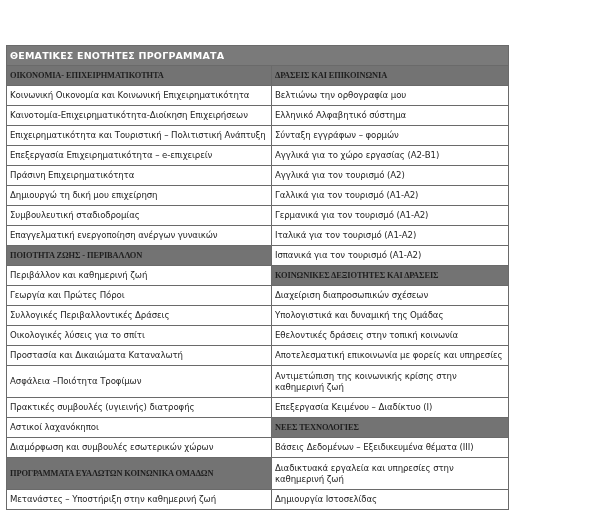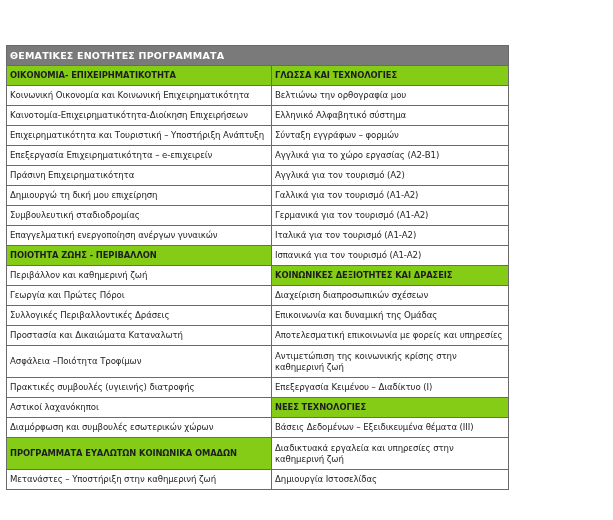--- a/index.html
+++ b/index.html
@@ -6,21 +6,21 @@
   body { width:613px; height:520px; position:relative; overflow:hidden;
          font-family:"DejaVu Sans", sans-serif; color:#1e1e1e; }
   table.prog { position:absolute; left:6px; top:45px; width:502px;
                border-collapse:collapse; table-layout:fixed;
                font-size:8.6px; letter-spacing:-0.1px; }
   table.prog td, table.prog th { border:1px solid #6a6a6a; padding:0 3px;
                text-align:left; vertical-align:middle; line-height:11px;
                white-space:normal; overflow:hidden; }
   th.title { background:#7a7a7a; color:#ffffff; text-align:center;
              font-weight:bold; font-size:9.5px; height:18px; letter-spacing:0.2px; }
-  td.sec { background:#84cc16; font-weight:bold; font-size:8.4px; }
+  td.sec { background:#737373; font-weight:bold; font-size:8.4px;font-family:Liberation Serif, serif; }
   tr { height:20px; }
   tr.tall { height:32px; }
   col.c1 { width:265px; }
   col.c2 { width:237px; }
 </style>
 </head>
 <body>
 
 <table class="prog">
   <colgroup>
@@ -28,32 +28,32 @@
       <col class="c2">
     </colgroup>
   <thead>
     <tr>
       <th class="title" colspan="2">ΘΕΜΑΤΙΚΕΣ ΕΝΟΤΗΤΕΣ ΠΡΟΓΡΑΜΜΑΤΑ</th>
     </tr>
   </thead>
   <tbody id="tbody">
       <tr>
         <td class="sec">ΟΙΚΟΝΟΜΙΑ- ΕΠΙΧΕΙΡΗΜΑΤΙΚΟΤΗΤΑ</td>
-        <td class="sec">ΓΛΩΣΣΑ ΚΑΙ ΤΕΧΝΟΛΟΓΙΕΣ</td>
+        <td class="sec">ΔΡΑΣΕΙΣ ΚΑΙ ΕΠΙΚΟΙΝΩΝΙΑ</td>
       </tr>
       <tr>
         <td>Κοινωνική Οικονομία και Κοινωνική Επιχειρηματικότητα</td>
         <td>Βελτιώνω την ορθογραφία μου</td>
       </tr>
       <tr>
         <td>Καινοτομία-Επιχειρηματικότητα-Διοίκηση Επιχειρήσεων</td>
         <td>Ελληνικό Αλφαβητικό σύστημα</td>
       </tr>
       <tr>
-        <td>Επιχειρηματικότητα και Τουριστική – Υποστήριξη Ανάπτυξη</td>
+        <td>Επιχειρηματικότητα και Τουριστική – Πολιτιστική Ανάπτυξη</td>
         <td>Σύνταξη εγγράφων – φορμών</td>
       </tr>
       <tr>
         <td>Επεξεργασία Επιχειρηματικότητα – e-επιχειρείν</td>
         <td>Αγγλικά για το χώρο εργασίας (Α2-Β1)</td>
       </tr>
       <tr>
         <td>Πράσινη Επιχειρηματικότητα</td>
         <td>Αγγλικά για τον τουρισμό (Α2)</td>
       </tr>
@@ -76,21 +76,25 @@
       <tr>
         <td>Περιβάλλον και καθημερινή ζωή</td>
         <td class="sec">ΚΟΙΝΩΝΙΚΕΣ ΔΕΞΙΟΤΗΤΕΣ ΚΑΙ ΔΡΑΣΕΙΣ</td>
       </tr>
       <tr>
         <td>Γεωργία και Πρώτες Πόροι</td>
         <td>Διαχείριση διαπροσωπικών σχέσεων</td>
       </tr>
       <tr>
         <td>Συλλογικές Περιβαλλοντικές Δράσεις</td>
-        <td>Επικοινωνία και δυναμική της Ομάδας</td>
+        <td>Υπολογιστικά και δυναμική της Ομάδας</td>
+      </tr>
+      <tr>
+        <td>Οικολογικές λύσεις για το σπίτι</td>
+        <td>Εθελοντικές δράσεις στην τοπική κοινωνία</td>
       </tr>
       <tr>
         <td>Προστασία και Δικαιώματα Καταναλωτή</td>
         <td>Αποτελεσματική επικοινωνία με φορείς και υπηρεσίες</td>
       </tr>
       <tr class="tall">
         <td>Ασφάλεια –Ποιότητα Τροφίμων</td>
         <td>Αντιμετώπιση της κοινωνικής κρίσης στην καθημερινή ζωή</td>
       </tr>
       <tr>

